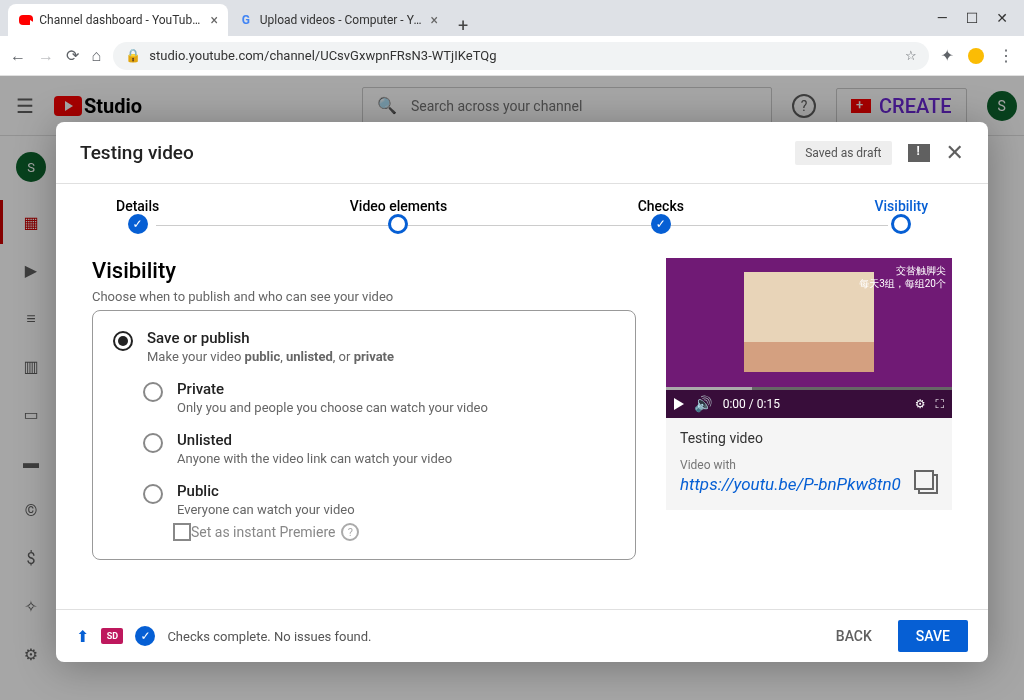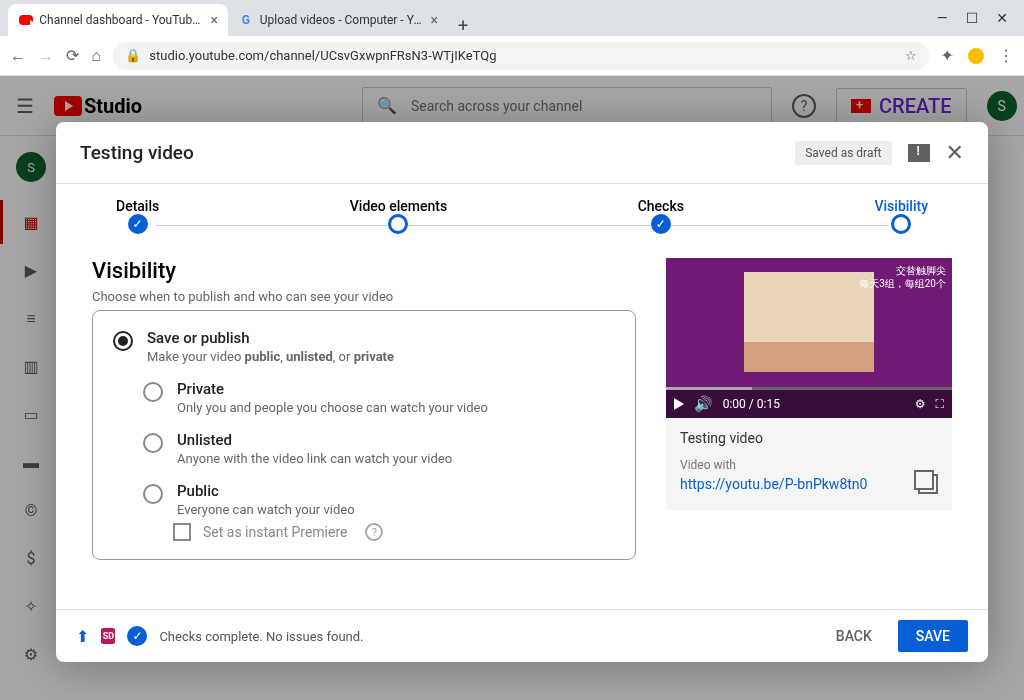--- a/index.html
+++ b/index.html
@@ -73,47 +73,47 @@
 .section-sub { font-size: 13px; color: #666; margin-bottom: 6px; }
 .option-box { border: 1px solid #999; border-radius: 8px; padding: 18px 20px; }
 .radio-row { display: flex; align-items: flex-start; gap: 14px; margin-bottom: 16px; }
 .radio-outer { width: 20px; height: 20px; border: 2px solid #222; border-radius: 50%; display: flex; align-items: center; justify-content: center; flex-shrink: 0; margin-top: 2px; }
 .radio-outer.sel::after { content: ''; width: 10px; height: 10px; background: #222; border-radius: 50%; }
 .radio-outer.unsel { border-color: #888; }
 .radio-text { flex: 1; }
 .radio-title { font-size: 15px; font-weight: 500; color: #222; }
 .radio-desc { font-size: 13px; color: #666; margin-top: 2px; }
 .sub-opts { padding-left: 30px; }
-.checkbox-row { display: flex; align-items: center; gap: 12px; margin-top: 6px; padding-left: 30px; }
+.checkbox-row { display: flex; align-items: center; gap: 0; margin-top: 6px; padding-left: 30px; }
 .checkbox-sq { width: 18px; height: 18px; border: 2px solid #888; }
 .checkbox-label { font-size: 14px; color: #888; }
 .help-circle { width: 18px; height: 18px; border: 2px solid #aaa; border-radius: 50%; display: inline-flex; align-items: center; justify-content: center; font-size: 11px; color: #aaa; margin-left: 6px; }
 
 .right-col { width: 286px; }
 .preview { width: 286px; height: 160px; background: #701a75; position: relative; overflow:hidden; }
 .preview-img { position:absolute; left:78px; top:14px; width:130px; height:100px; background: linear-gradient(#e8d4b8 70%, #d4a080 70%); }
 .preview-txt { position:absolute; right:6px; top:6px; color:#fff; font-size:10px; text-align:right; line-height:1.3; }
 .preview-ctrl { position:absolute; bottom:0; left:0; right:0; height:28px; background:rgba(0,0,0,0.5); display:flex; align-items:center; padding:0 8px; gap:10px; color:#fff; font-size:12px; }
 .pv-play { border-left: 10px solid #fff; border-top: 6px solid transparent; border-bottom: 6px solid transparent; }
 .pv-vol { font-size:15px; }
 .pv-right { margin-left:auto; display:flex; gap:10px; align-items:center; }
 .pv-prog { position:absolute; bottom:28px; left:0; right:0; height:3px; background:#666; }
 .pv-prog::after { content:''; position:absolute; left:0; width:30%; height:100%; background:#aaa; }
 .pv-meta { background: #f5f5f5; padding: 12px 14px 16px; }
 .pv-vtitle { font-size: 14px; color: #333; margin-bottom: 12px; }
 .pv-linklbl { font-size: 12px; color: #777; margin-bottom: 2px; }
 .pv-linkrow { display: flex; align-items: center; justify-content: space-between; }
-.pv-link { font-size: 14px; color: #065fd4; }
+.pv-link { font-size: 17px; color: #065fd4; font-style: italic; }
 .copy-ico { width: 20px; height: 20px; border: 2px solid #666; position: relative; }
 .copy-ico::before { content:''; position:absolute; width:16px; height:16px; border:2px solid #666; left:-6px; top:-6px; background:#f5f5f5; }
 
 
 .dlg-footer { border-top: 1px solid #e0e0e0; padding: 10px 20px; display: flex; align-items: center; gap: 12px; }
 .ft-ico { color: #065fd4; font-size: 16px; }
-.hd-badge { width: 14px; height: 16px; background: #be185d; color: #fff; font-size: 9px; font-weight: bold; display: flex; align-items: center; justify-content: center; border-radius: 2px; }
+.hd-badge { width: 22px; height: 16px; background: #be185d; color: #fff; font-size: 9px; font-weight: bold; display: flex; align-items: center; justify-content: center; border-radius: 2px; }
 .ck-circle { width: 20px; height: 20px; background: #065fd4; border-radius: 50%; color: #fff; display: flex; align-items: center; justify-content: center; font-size: 12px; }
 .checks-text { font-size: 13px; color: #555; }
 .ft-btns { margin-left: auto; display: flex; gap: 10px; }
 .btn-back { padding: 8px 16px; font-size: 14px; font-weight: 500; color: #606060; background: none; border: none; cursor: pointer; }
 .btn-save { padding: 8px 18px; font-size: 14px; font-weight: 500; color: #fff; background: #065fd4; border: none; border-radius: 2px; cursor: pointer; }
 .truncate { white-space: nowrap; overflow: hidden; text-overflow: ellipsis; }
 </style>
 </head>
 <body>
 

